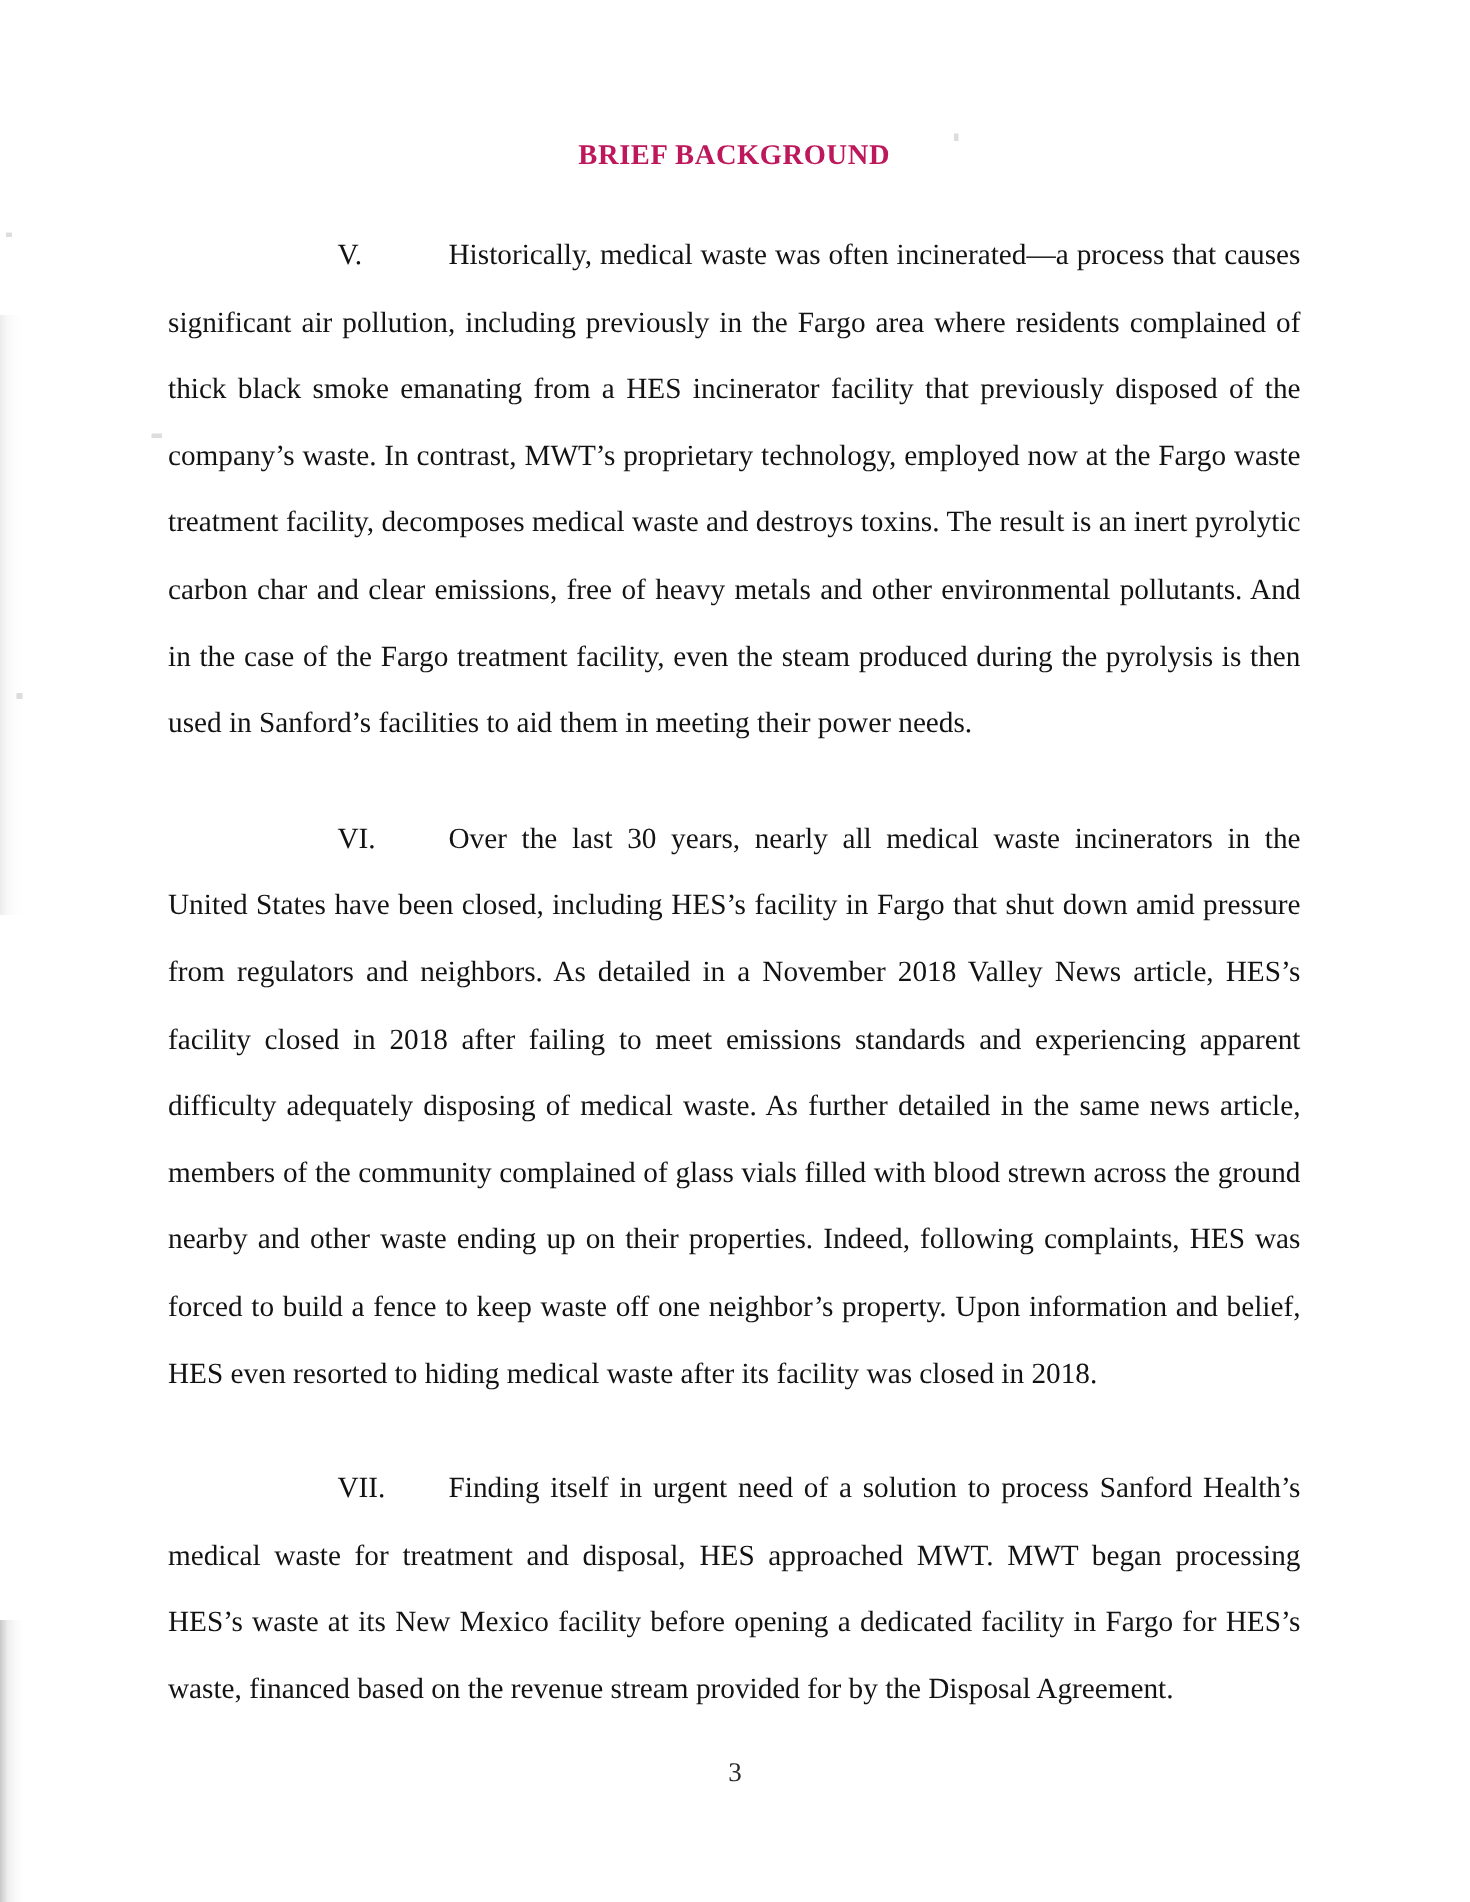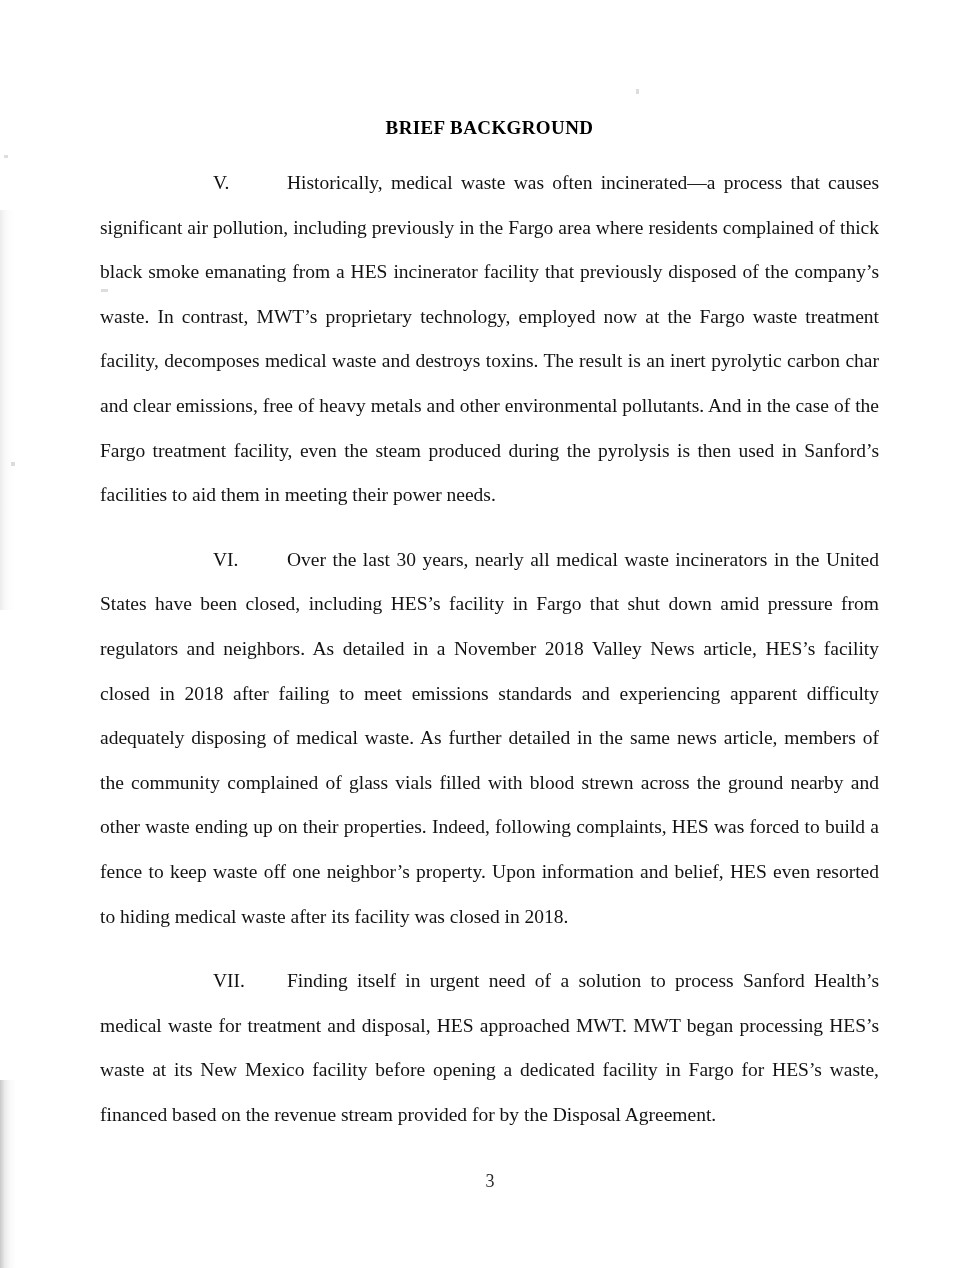--- a/index.html
+++ b/index.html
@@ -46,31 +46,31 @@
 
   .content {
     position: absolute;
     left: 100px;
     top: 0;
     width: 779px;
   }
 
   .section-heading {
     margin: 0;
-    padding-top: 117px;
+    padding-top: 93px;
     text-align: center;
     font-size: 19px;
     font-weight: bold;
     font-variant: small-caps;
     letter-spacing: 0.4px;
-    color: #000000;
+    color: #be185d;
   }
 
   .para {
-    margin: 0;
+    margin: 12px;
     padding-top: 20px;
     font-size: 19.5px;
     line-height: 44.6px;
     text-align: justify;
     text-justify: inter-word;
     color: #131313;
     -webkit-hyphens: none;
     hyphens: none;
   }
 

